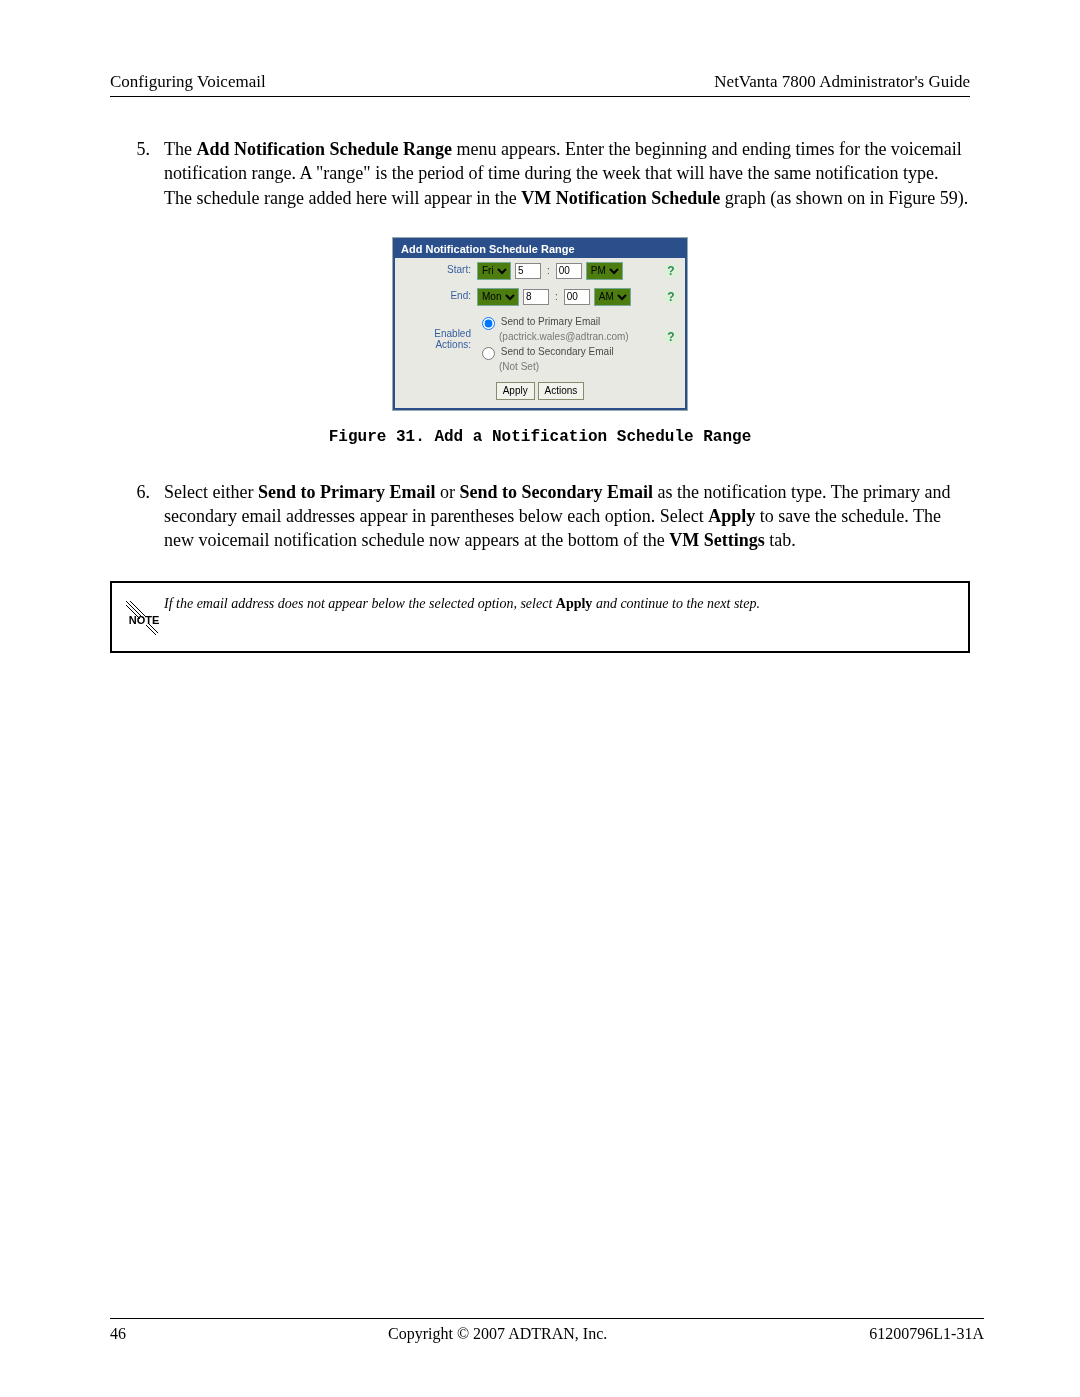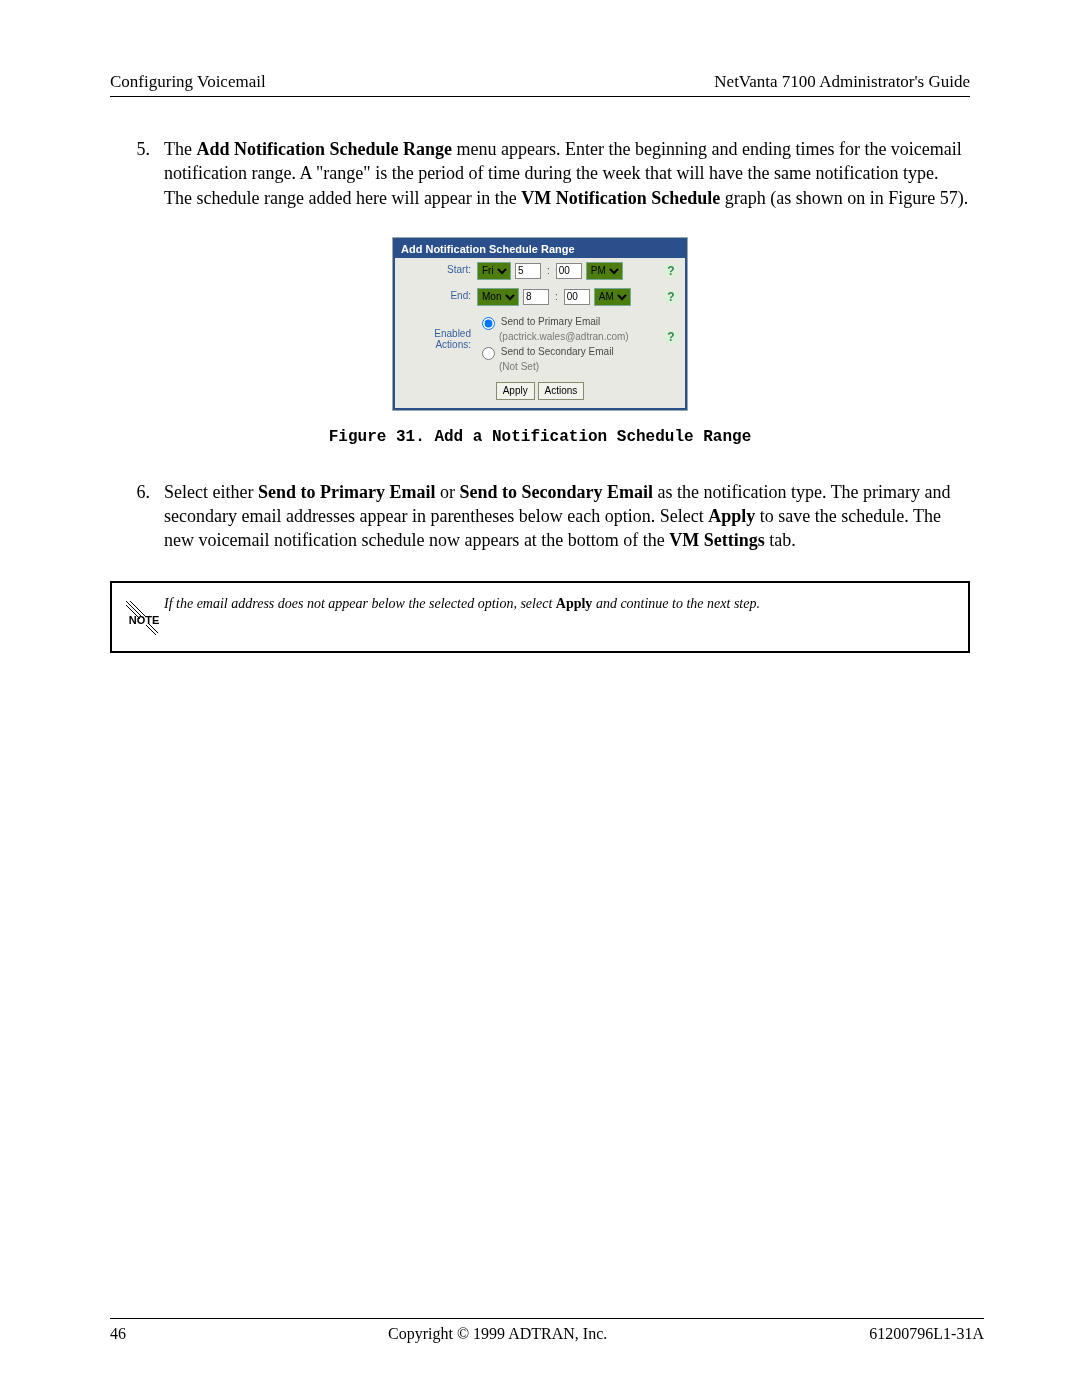--- a/index.html
+++ b/index.html
@@ -167,30 +167,30 @@
     font-size: 16px;
   }
 </style>
 </head>
 <body>
 
 <div class="page">
 
   <div class="header">
     <span>Configuring Voicemail</span>
-    <span>NetVanta 7100 Administrator's Guide</span>
+    <span>NetVanta 7800 Administrator's Guide</span>
   </div>
 
   <div class="content">
 
     <ol class="steps">
       <li>
         <span class="num">5.</span>
         <span class="body">
-          <span>The </span><b>Add Notification Schedule Range</b><span> menu appears. Enter the beginning and ending times for the voicemail notification range. A "range" is the period of time during the week that will have the same notification type. The schedule range added here will appear in the </span><b>VM Notification Schedule</b><span> graph (as shown on in Figure 57).</span>
+          <span>The </span><b>Add Notification Schedule Range</b><span> menu appears. Enter the beginning and ending times for the voicemail notification range. A "range" is the period of time during the week that will have the same notification type. The schedule range added here will appear in the </span><b>VM Notification Schedule</b><span> graph (as shown on in Figure 59).</span>
         </span>
       </li>
     </ol>
 
     <div class="fig-wrapper">
       <div class="dialog">
         <div class="dialog-title">Add Notification Schedule Range</div>
 
         <div class="dlg-row">
           <div class="dlg-label">Start:</div>
@@ -266,17 +266,17 @@
       </div>
       <div class="note-text">
         <span>If the email address does not appear below the selected option, select </span><b>Apply</b><span> and continue to the next step.</span>
       </div>
     </div>
 
   </div>
 
   <div class="footer">
     <span>46</span>
-    <span>Copyright © 1999 ADTRAN, Inc.</span>
+    <span>Copyright © 2007 ADTRAN, Inc.</span>
     <span>61200796L1-31A</span>
   </div>
 
 </div>
 
 </body></html>

